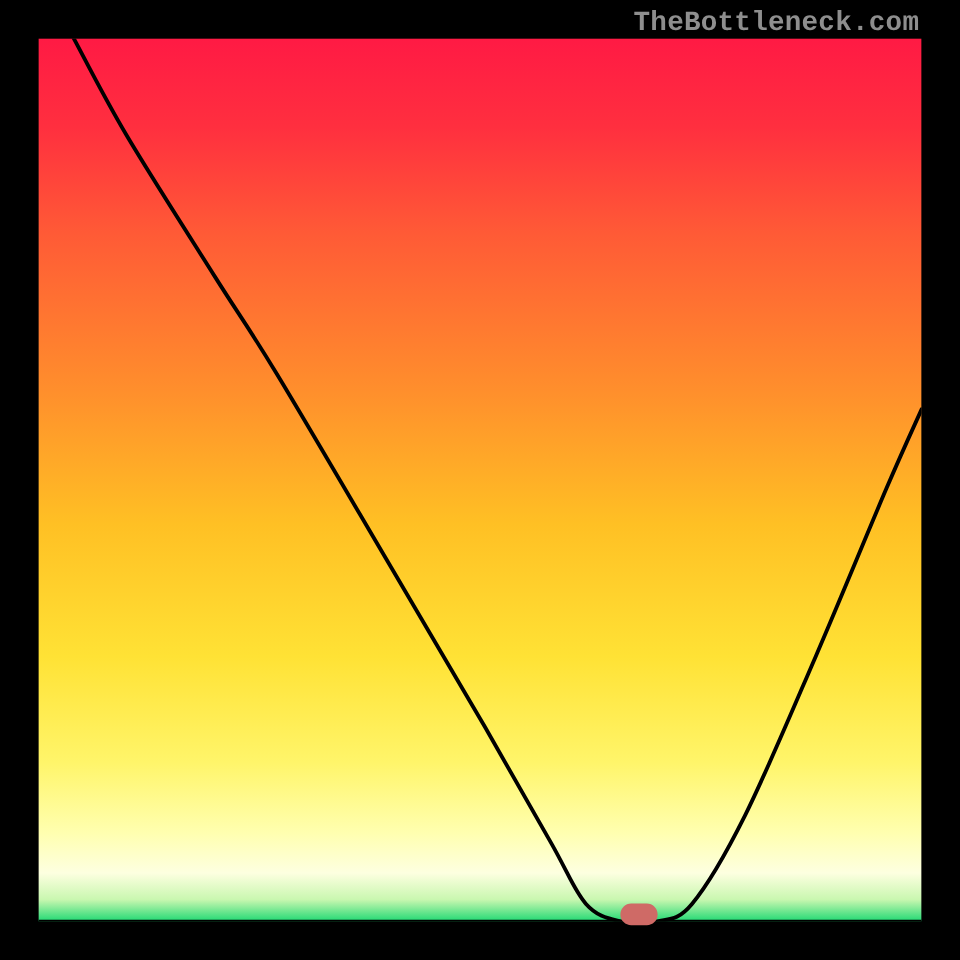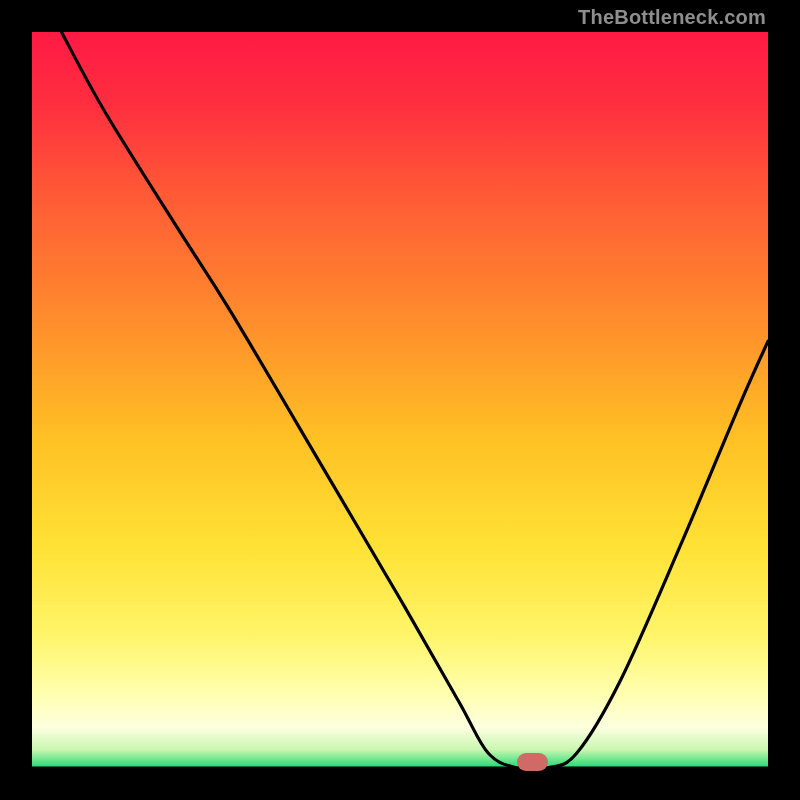--- a/index.html
+++ b/index.html
@@ -27,22 +27,22 @@
     
   }
   .plot .gradient {
     position: absolute;
     inset: 0;
   }
   .watermark {
     position: absolute;
     top: 6px;
     right: 34px;
-    font-family: Liberation Sans, sans-serif;
-    font-size: 20px;
+    font-family: Liberation Mono, monospace;
+    font-size: 23px;
     font-weight: 600;
     color: #8e8e8e;
     letter-spacing: 0.2px;
   }
   .marker {
     position: absolute;
     background: #cf6a66;
     border-radius: 10px;
   }
   svg.curve {

